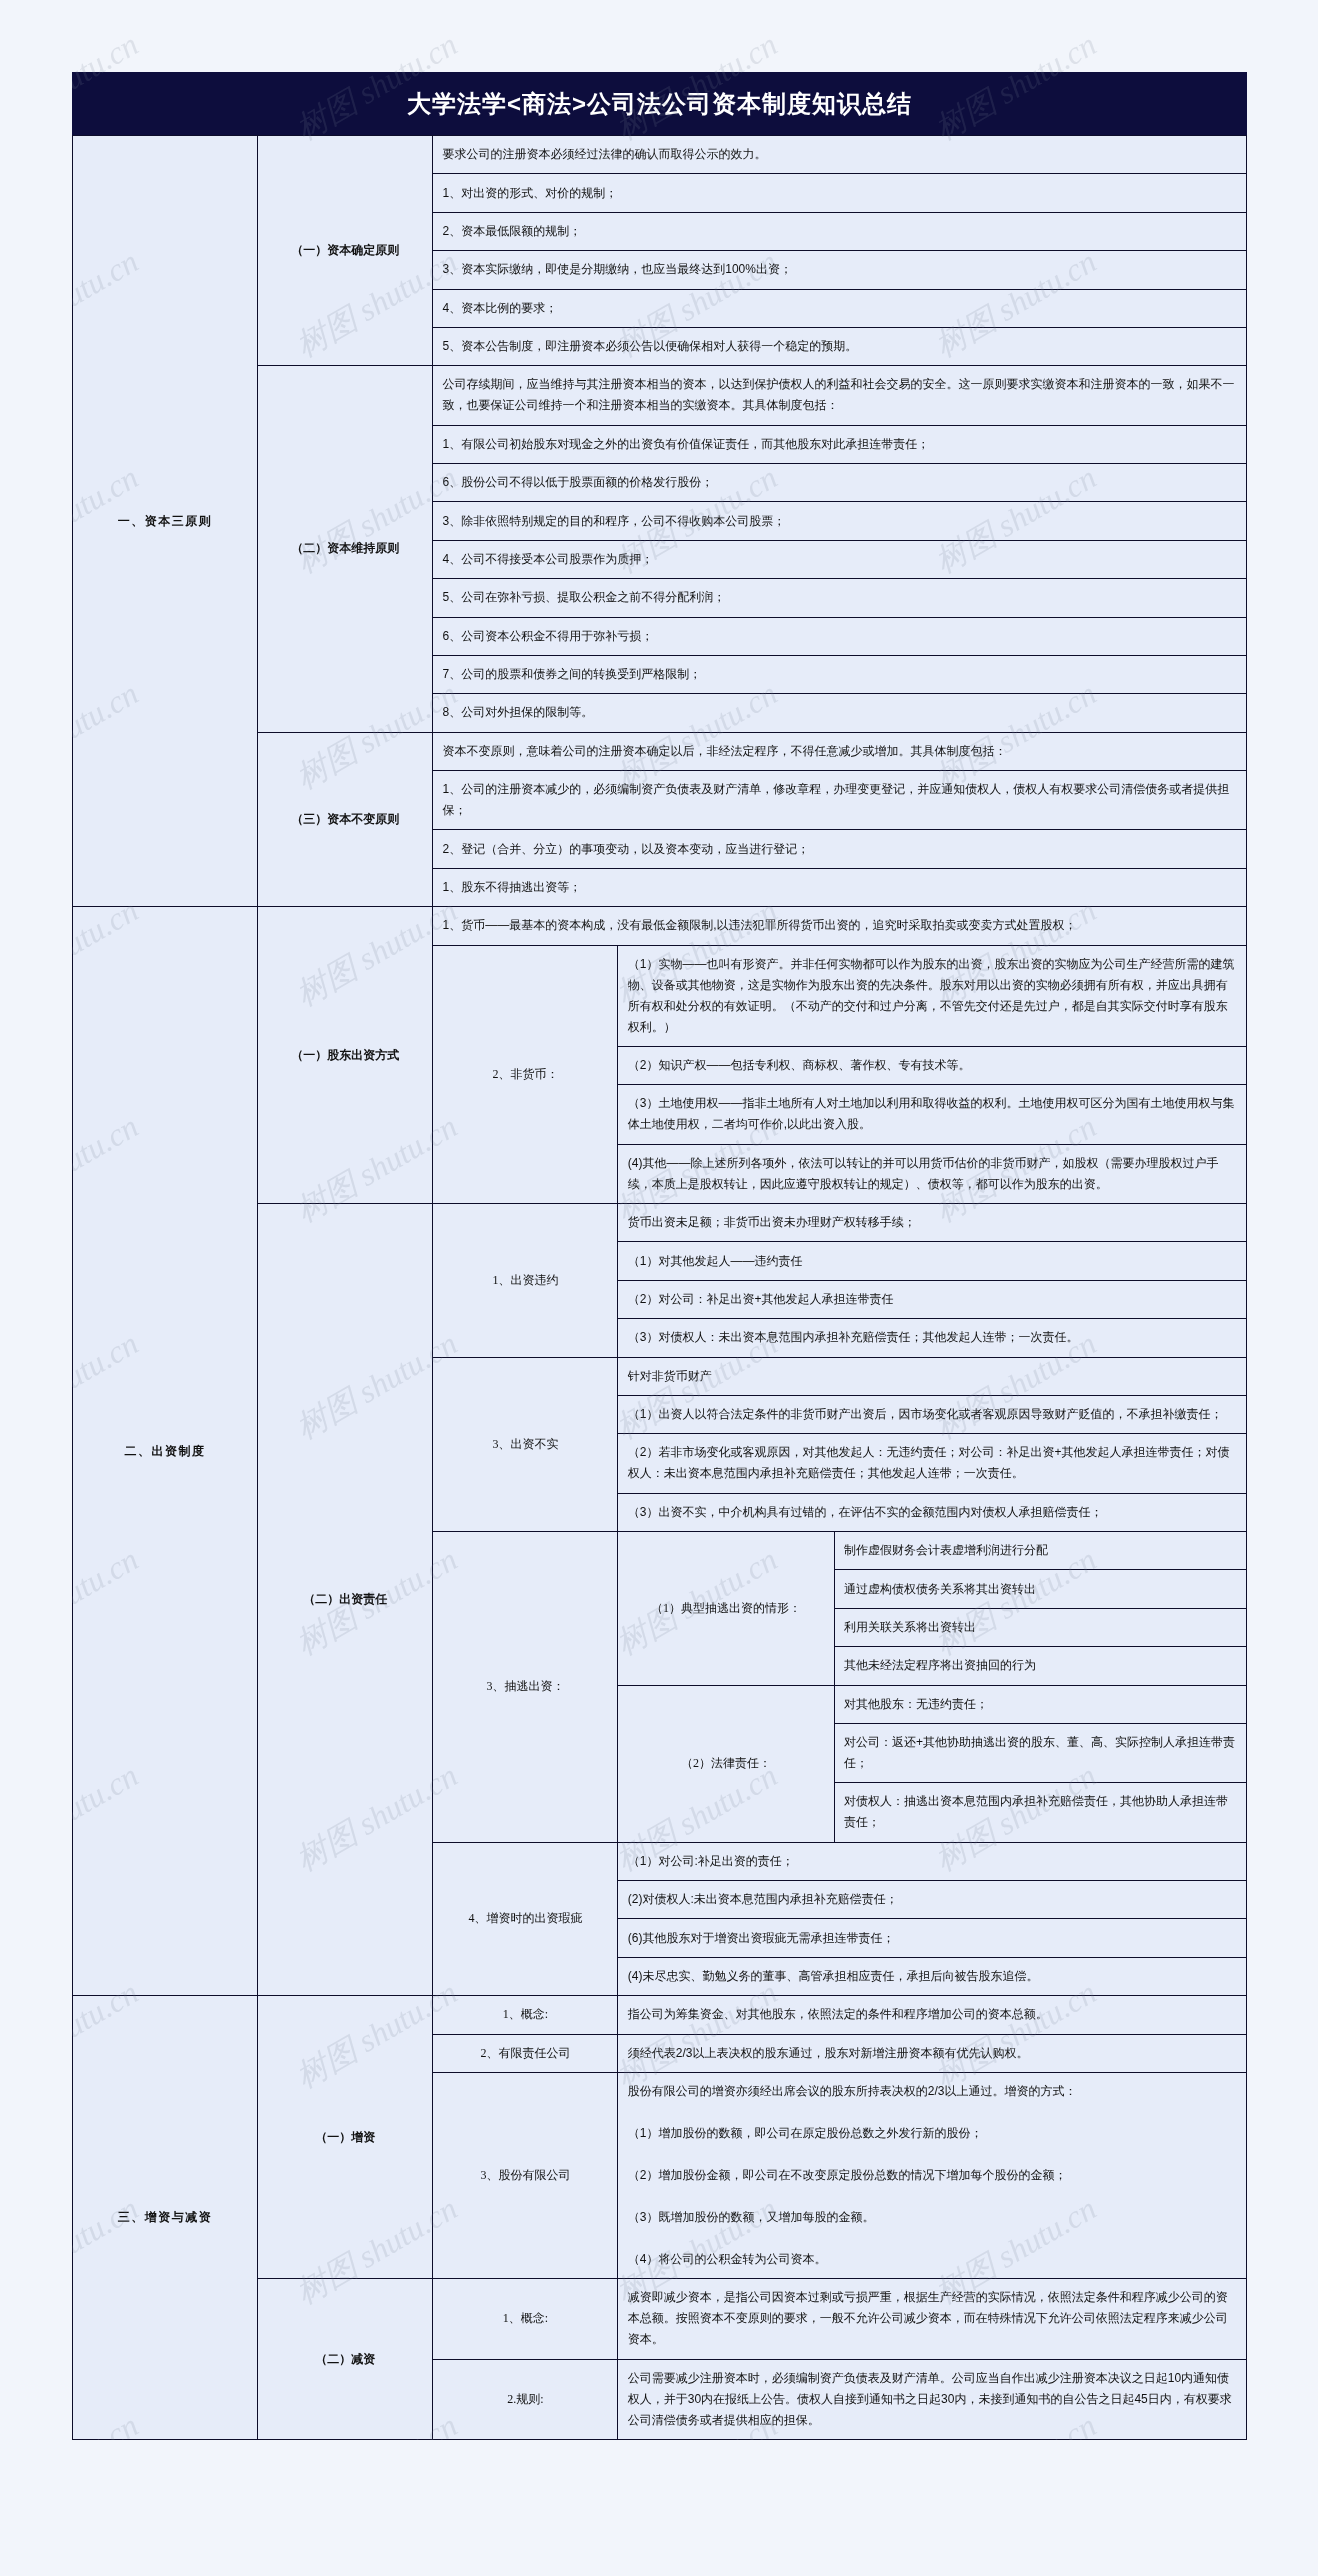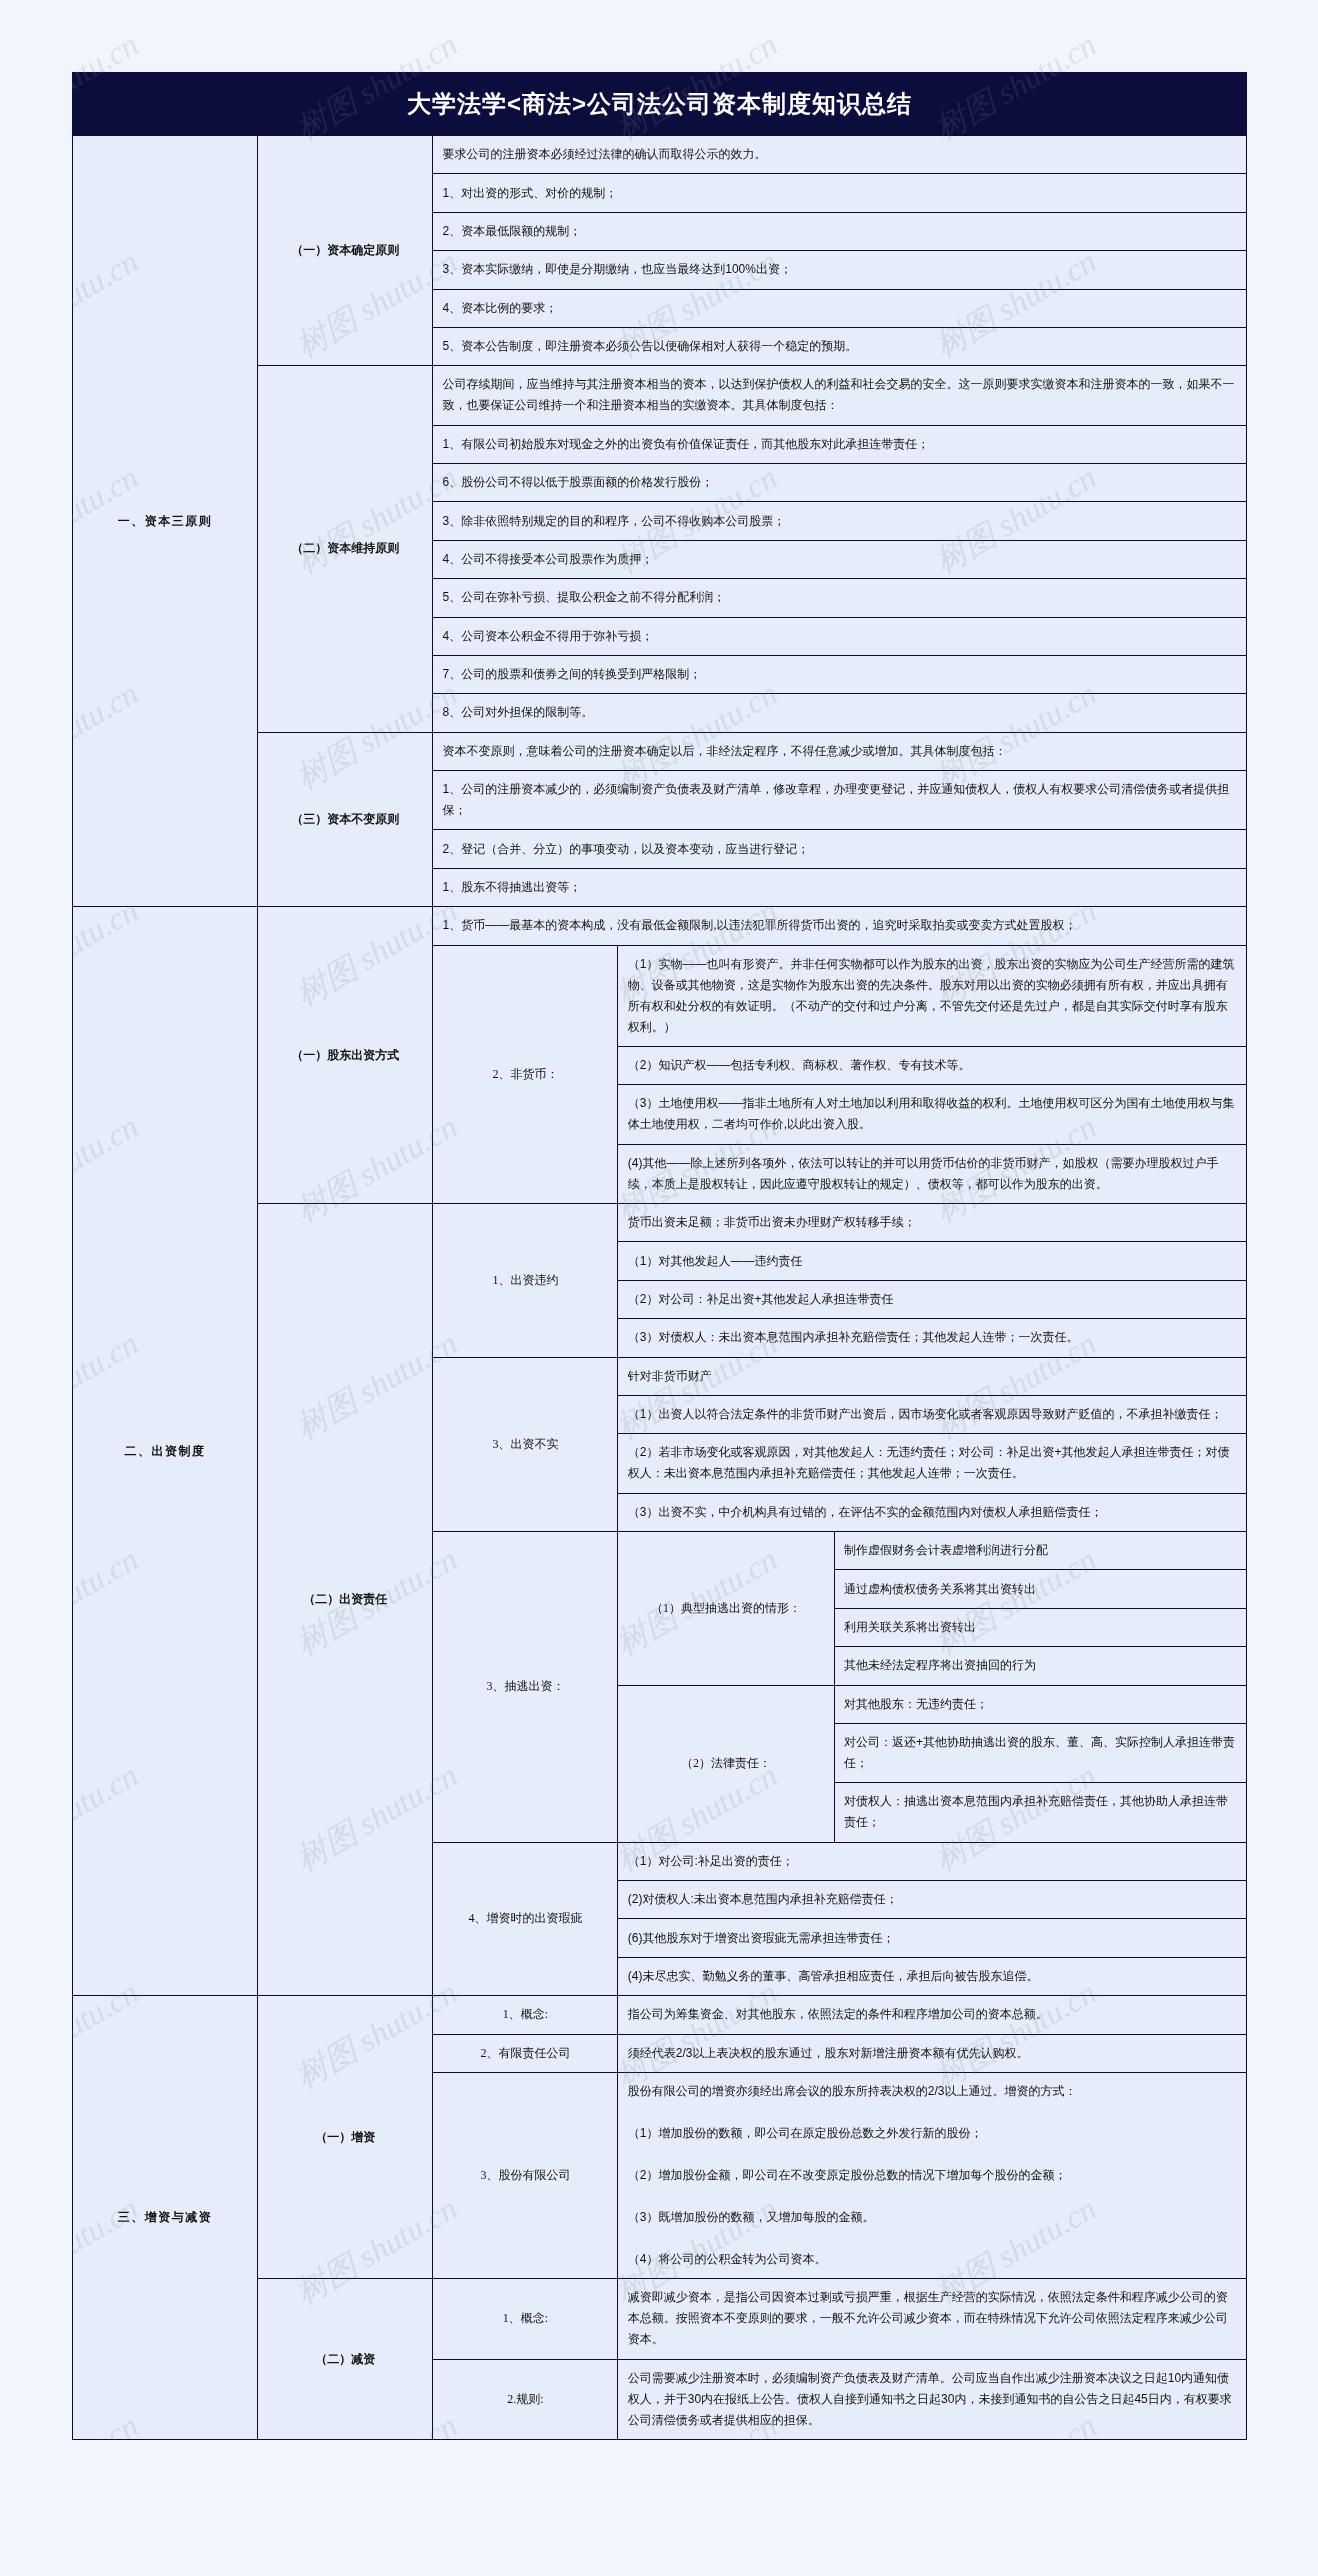--- a/index.html
+++ b/index.html
@@ -94,21 +94,21 @@
           <tr>
             <td class="body" colspan="3">3、除非依照特别规定的目的和程序，公司不得收购本公司股票；</td>
           </tr>
           <tr>
             <td class="body" colspan="3">4、公司不得接受本公司股票作为质押；</td>
           </tr>
           <tr>
             <td class="body" colspan="3">5、公司在弥补亏损、提取公积金之前不得分配利润；</td>
           </tr>
           <tr>
-            <td class="body" colspan="3">4、公司资本公积金不得用于弥补亏损；</td>
+            <td class="body" colspan="3">6、公司资本公积金不得用于弥补亏损；</td>
           </tr>
           <tr>
             <td class="body" colspan="3">7、公司的股票和债券之间的转换受到严格限制；</td>
           </tr>
           <tr>
             <td class="body" colspan="3">8、公司对外担保的限制等。</td>
           </tr>
           <tr>
             <td class="lv2" rowspan="4">（三）资本不变原则</td>
             <td class="body" colspan="3">资本不变原则，意味着公司的注册资本确定以后，非经法定程序，不得任意减少或增加。其具体制度包括：</td>

